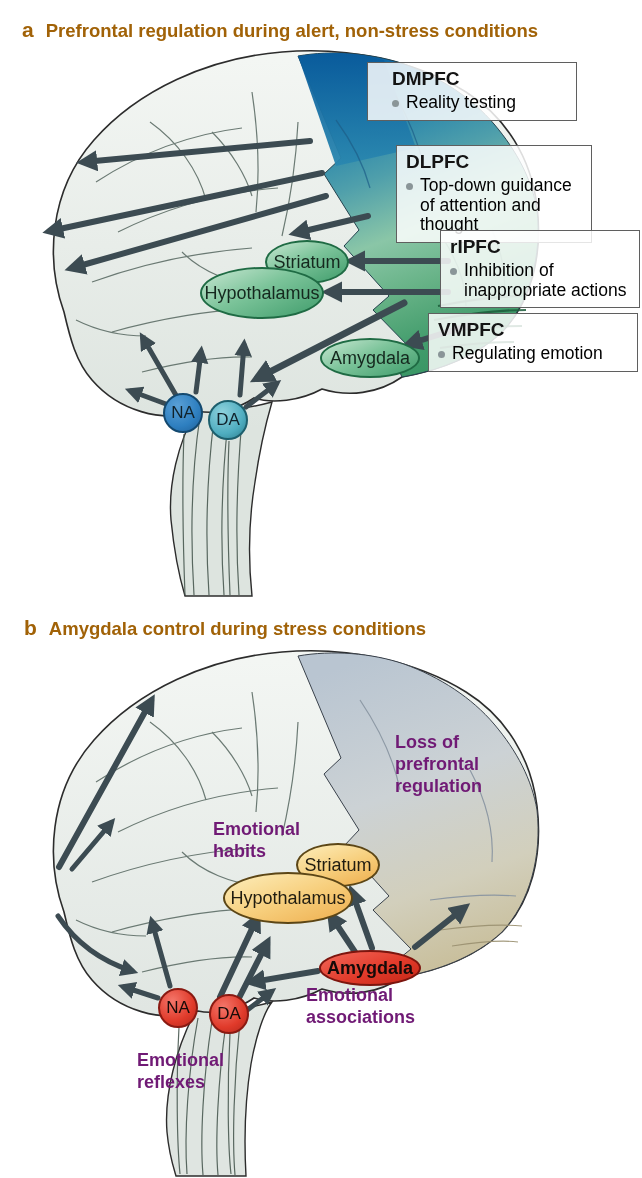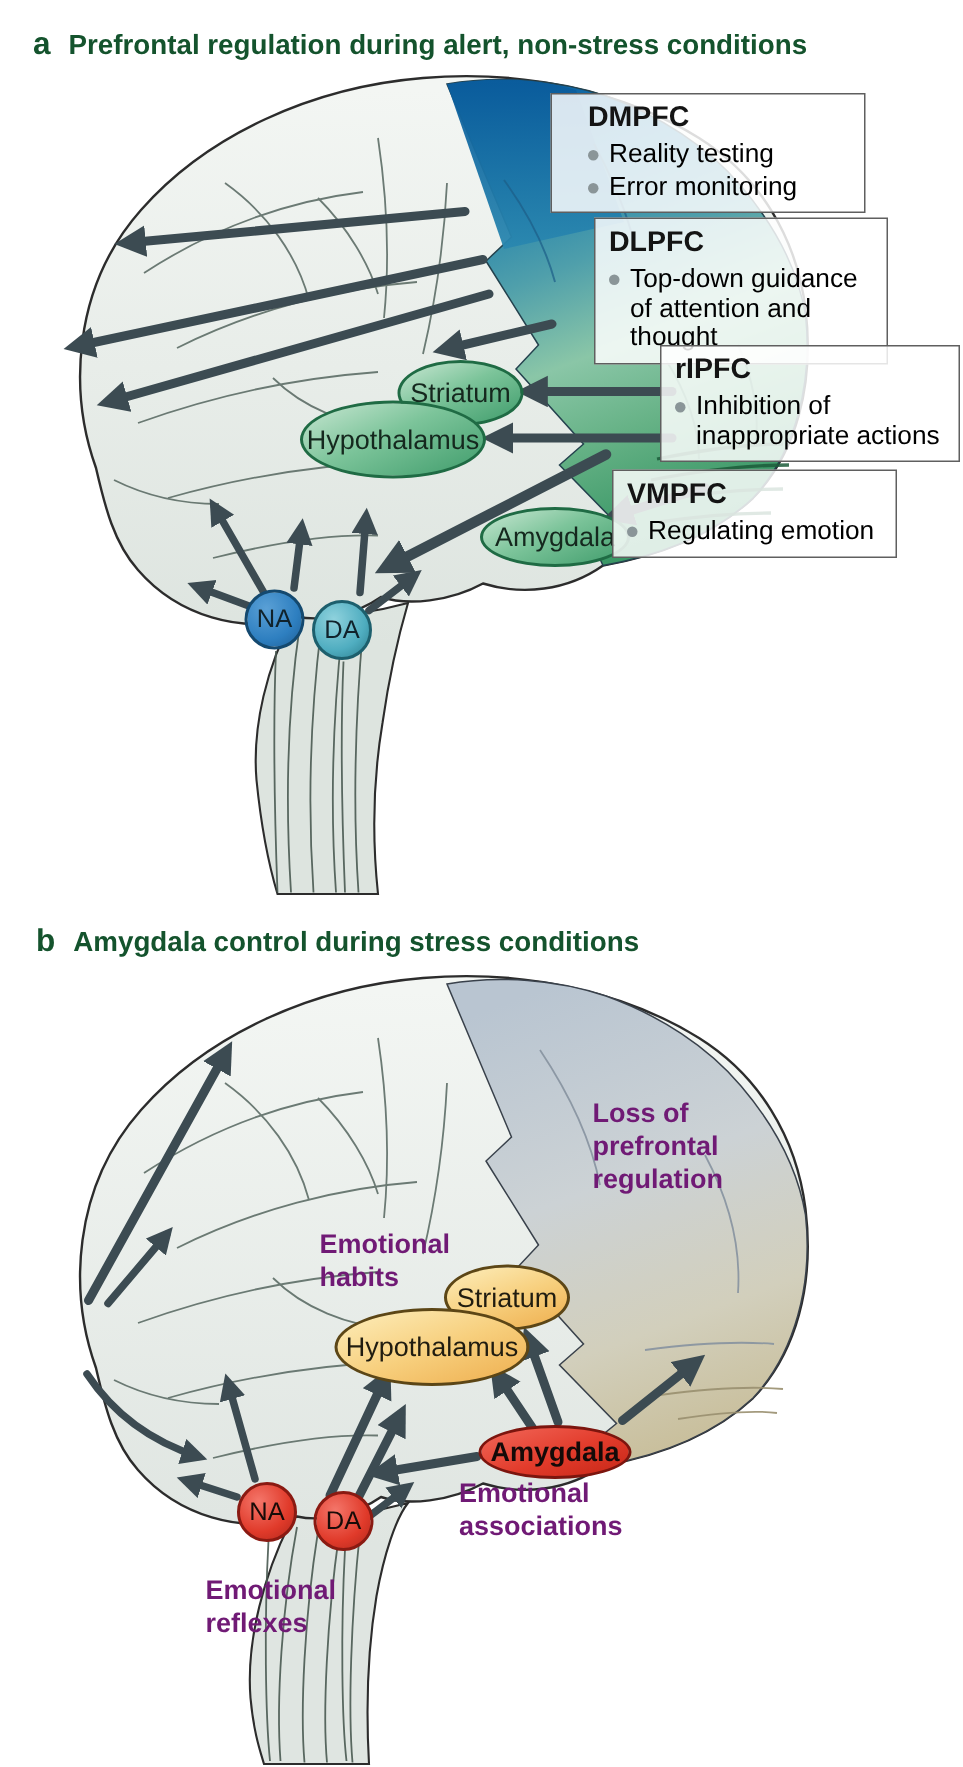--- a/index.html
+++ b/index.html
@@ -1,21 +1,21 @@
 <!DOCTYPE html>
 <html><head>
 <meta charset="utf-8">
 <style>
   html,body{margin:0;padding:0;background:#ffffff;}
   #stage{
     position:relative;width:642px;height:1178px;background:#ffffff;overflow:hidden;
     font-family:"Liberation Sans", sans-serif;color:#1c1c1c;
   }
   svg{position:absolute;left:0;}
-  .panel-title{position:absolute;font-size:18.5px;font-weight:700;color:#14532d;white-space:nowrap;}
+  .panel-title{position:absolute;font-size:18.5px;font-weight:700;color:#a16207;white-space:nowrap;}
   .panel-letter{font-size:21px;font-weight:700;margin-right:12px;}
   
   .callout{
     position:absolute;background:rgba(255,255,255,.84);border:1.5px solid #5f5f5f;
     padding:4px 9px 7px 9px;box-sizing:border-box;
   }
   .callout .c-title{font-size:19px;font-weight:700;color:#141414;line-height:1.25;}
   .bullet-row{display:flex;gap:7px;font-size:17.5px;color:#000000;line-height:1.13;margin-top:2px;}
   .bullet-dot{width:7px;height:7px;border-radius:50%;background:#8a9598;margin-top:7px;flex:0 0 auto;}
   
@@ -150,43 +150,39 @@
   <div class="node da-a" style="left:208px;top:400px;">
     <span>DA</span>
   </div>
 
   <div class="callout" style="left:367px;top:62px;width:210px;padding-left:24px;">
     <div class="c-title">DMPFC</div>
     <div class="bullet-row">
       <span class="bullet-dot"></span>
       <span>Reality testing</span>
     </div>
-    <div class="bullet-row">
-      <span class="bullet-dot"></span>
-      <span>Error monitoring</span>
-    </div>
   </div>
 
   <div class="callout" style="left:396px;top:145px;width:196px;">
     <div class="c-title">DLPFC</div>
     <div class="bullet-row">
       <span class="bullet-dot"></span>
       <span>Top-down guidance of attention and thought</span>
     </div>
   </div>
 
   <div class="callout" style="left:440px;top:230px;width:200px;">
     <div class="c-title">rIPFC</div>
     <div class="bullet-row">
       <span class="bullet-dot"></span>
       <span>Inhibition of inappropriate actions</span>
     </div>
   </div>
 
-  <div class="callout" style="left:408px;top:313px;width:190px;">
+  <div class="callout" style="left:428px;top:313px;width:210px;">
     <div class="c-title">VMPFC</div>
     <div class="bullet-row">
       <span class="bullet-dot"></span>
       <span>Regulating emotion</span>
     </div>
   </div>
 
   <div class="panel-title" style="left:24px;top:616px;">
     <span class="panel-letter">b</span><span>Amygdala control during stress conditions</span>
   </div>

